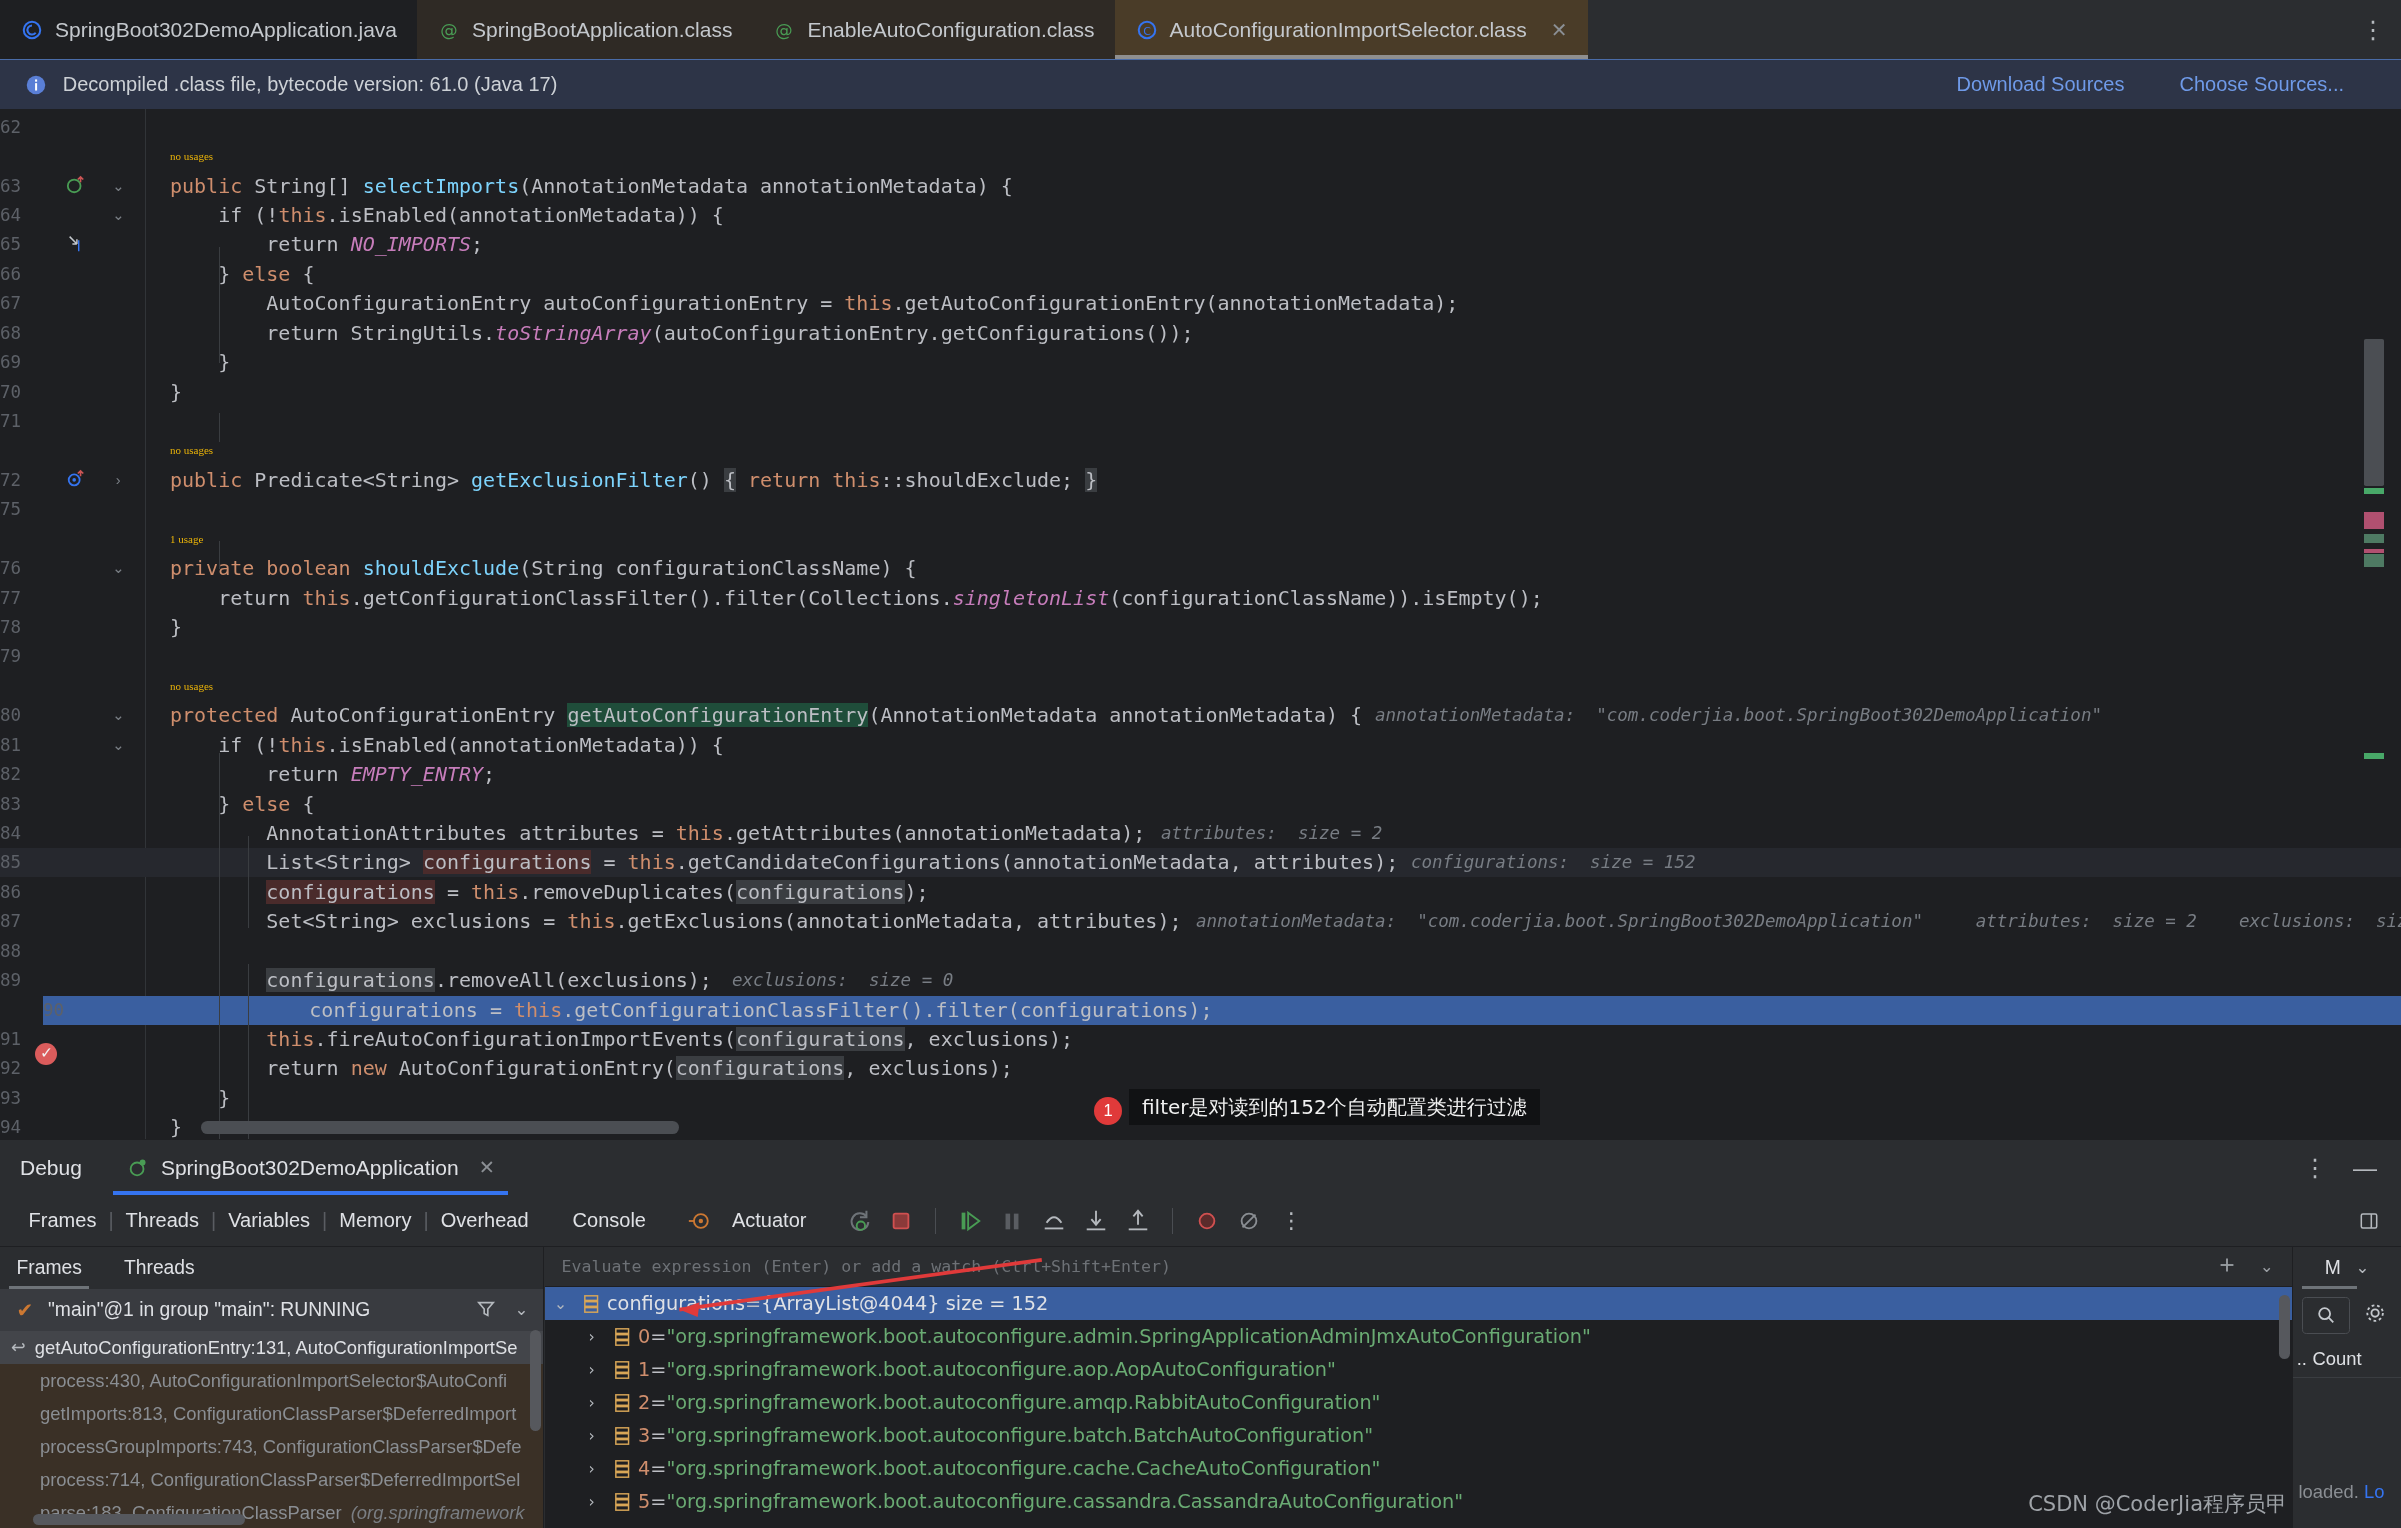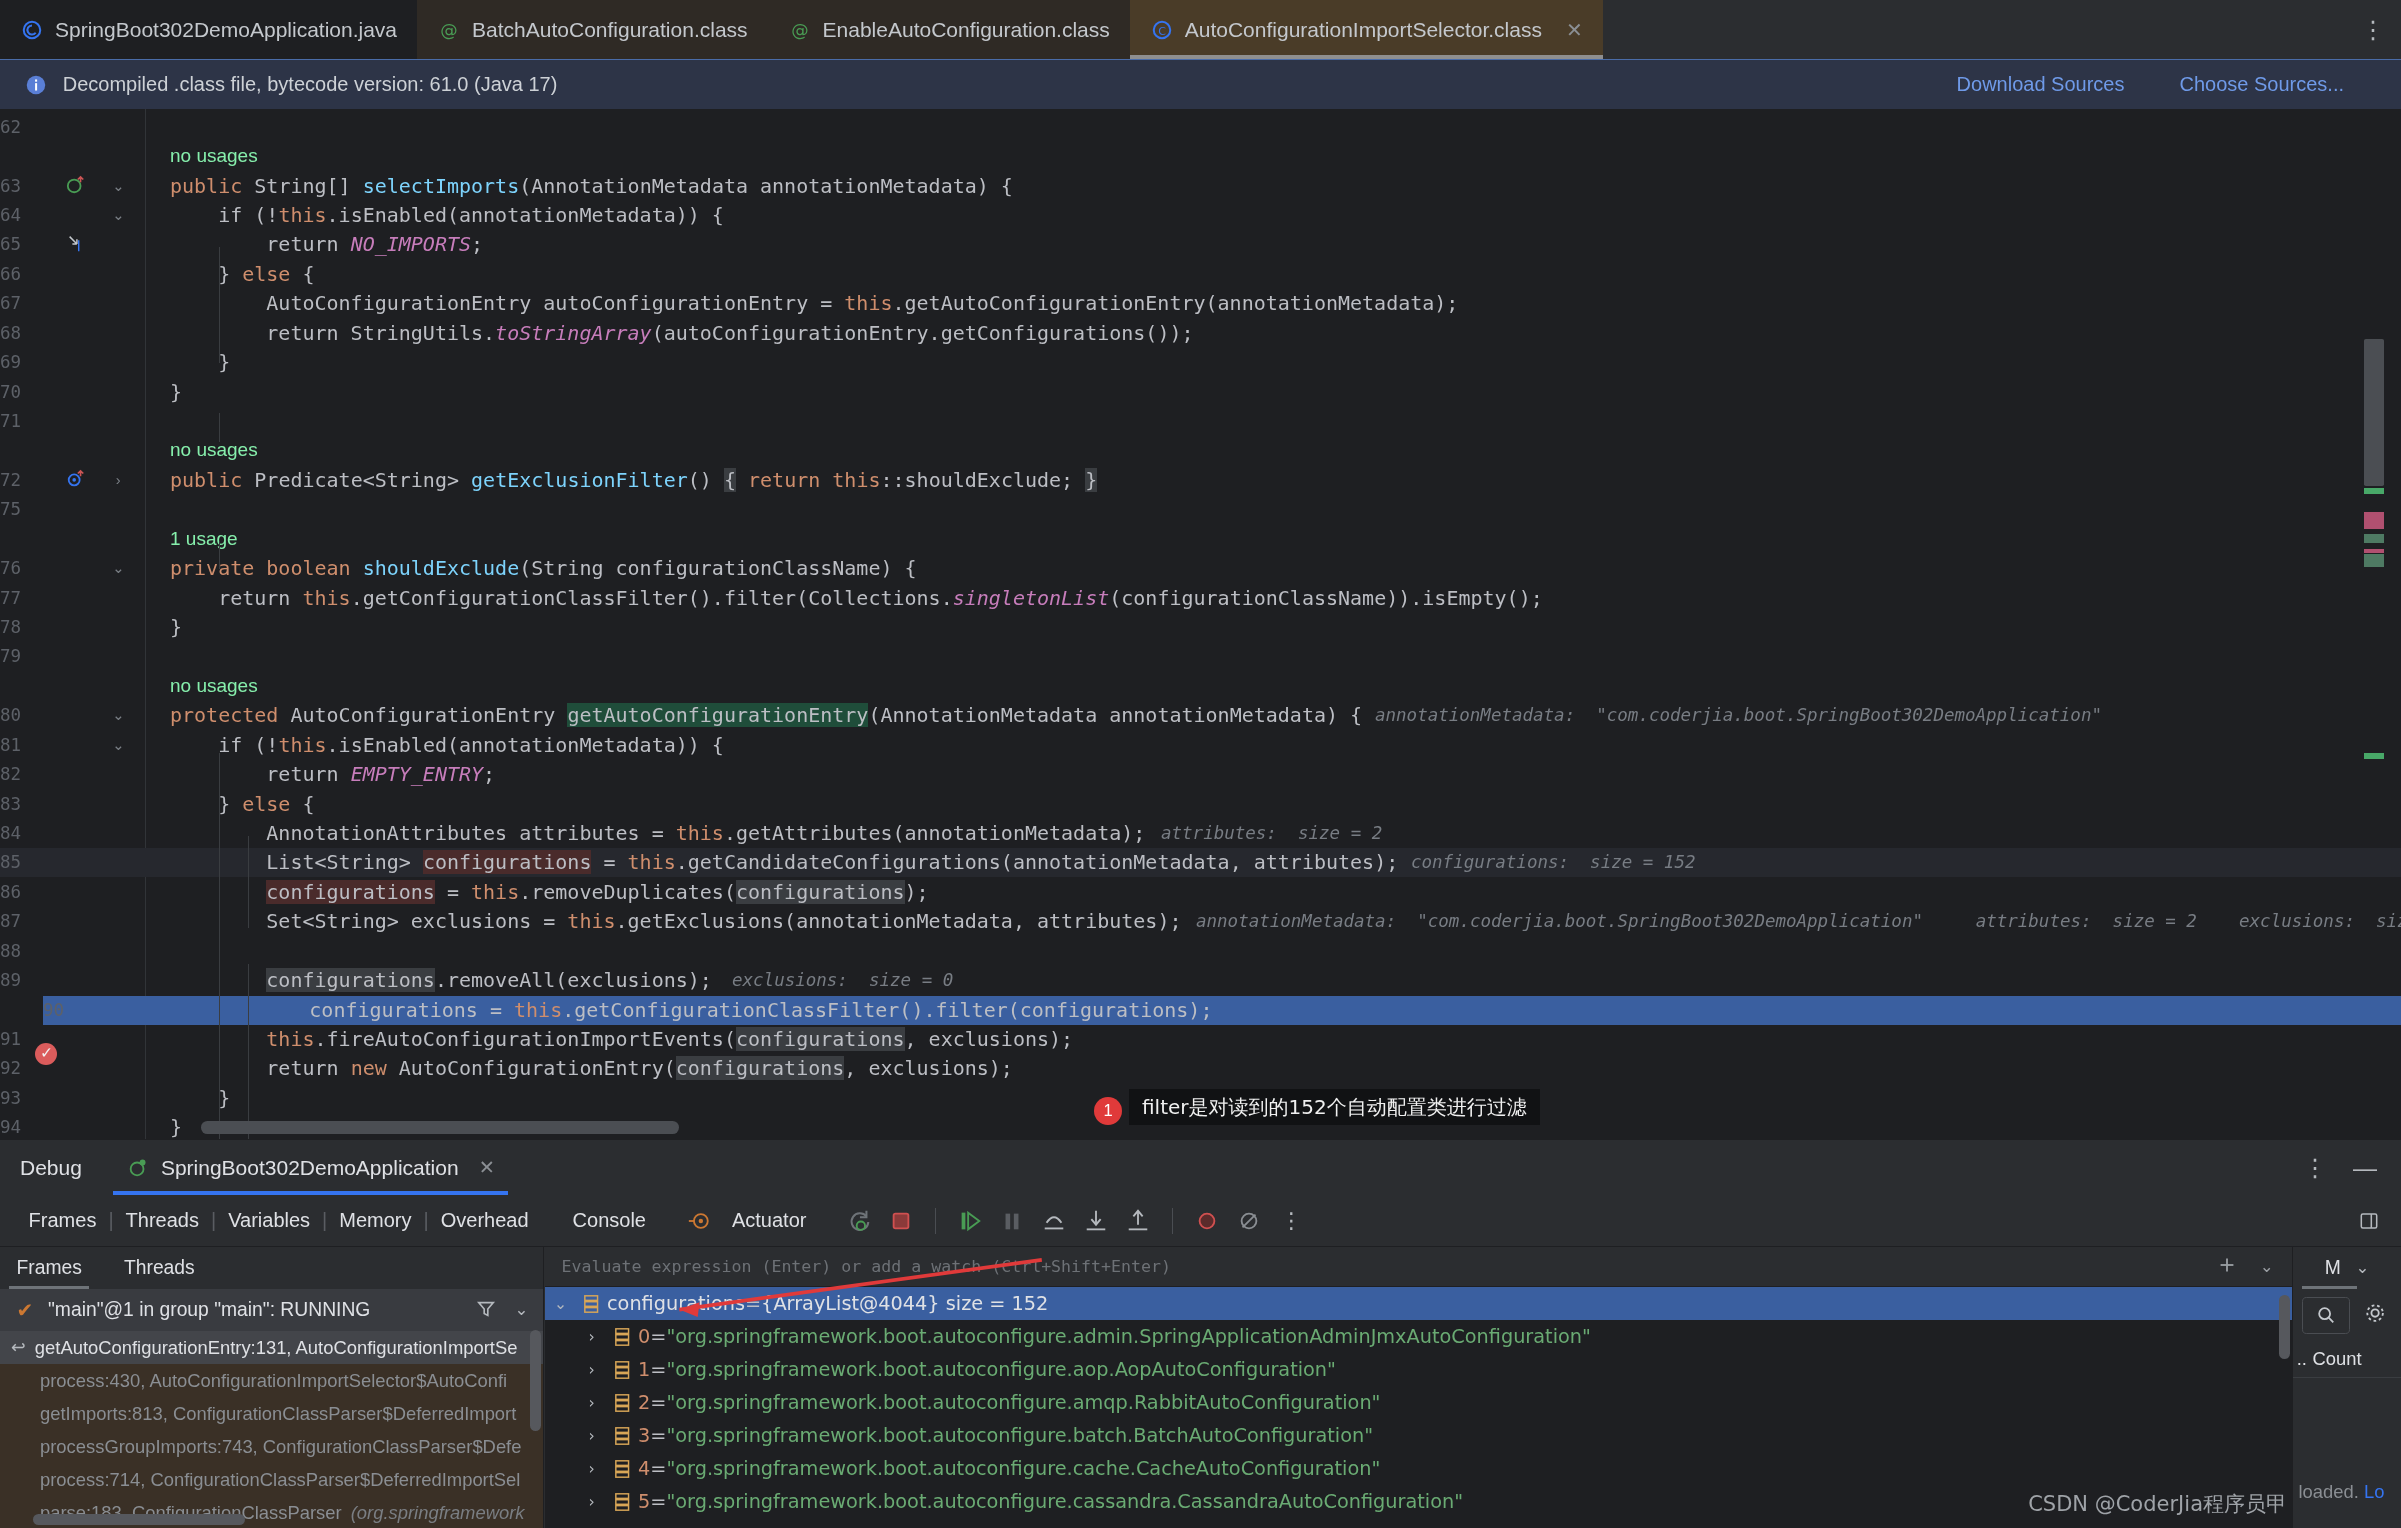--- a/index.html
+++ b/index.html
@@ -72,21 +72,21 @@
   .fold {
     position: absolute; left: 110px; width: 16.6px; line-height: 29px;
     color: #7a7f86; font-size: 14.7px; text-align: center;
   }
   .code {
     position: absolute; left: 170px; line-height: 29px; white-space: pre;
     font-family: "DejaVu Sans Mono", monospace; font-size: 20px; color: #bcbec4;
   }
   .usage {
     position: absolute; left: 170px; line-height: 28px; white-space: pre;
-    font-family: Liberation Sans, sans-serif; font-size: 19px; color: #86efac;
+    font-family: Liberation Serif, serif; font-size: 11px; color: #eab308;
   }
   .indentline {
     position: absolute; width: 0.9px; background: #3a3d41;
   }
 
   
   .kw   { color: #cf8e6d; }
   .meth { color: #7dd3fc; }
   .fld  { color: #c77dbb; font-style: italic; }
   .sfld { color: #c77dbb; font-style: italic; }
@@ -276,21 +276,21 @@
       </span>
       <span>SpringBoot302DemoApplication.java</span>
     </div>
 
     <div class="tab inactive-brown">
       <span class="ic">
         <svg width="22" height="22" viewBox="0 0 24 24" style="font-size:23px">
           <text x="12" y="18" font-size="19" text-anchor="middle" fill="#499c54" font-family="DejaVu Sans">@</text>
         </svg>
       </span>
-      <span>BatchAutoConfiguration.class</span>
+      <span>SpringBootApplication.class</span>
     </div>
 
     <div class="tab inactive-brown">
       <span class="ic">
         <svg width="22" height="22" viewBox="0 0 24 24" style="font-size:23px">
           <text x="12" y="18" font-size="19" text-anchor="middle" fill="#499c54" font-family="DejaVu Sans">@</text>
         </svg>
       </span>
       <span>EnableAutoConfiguration.class</span>
     </div>

